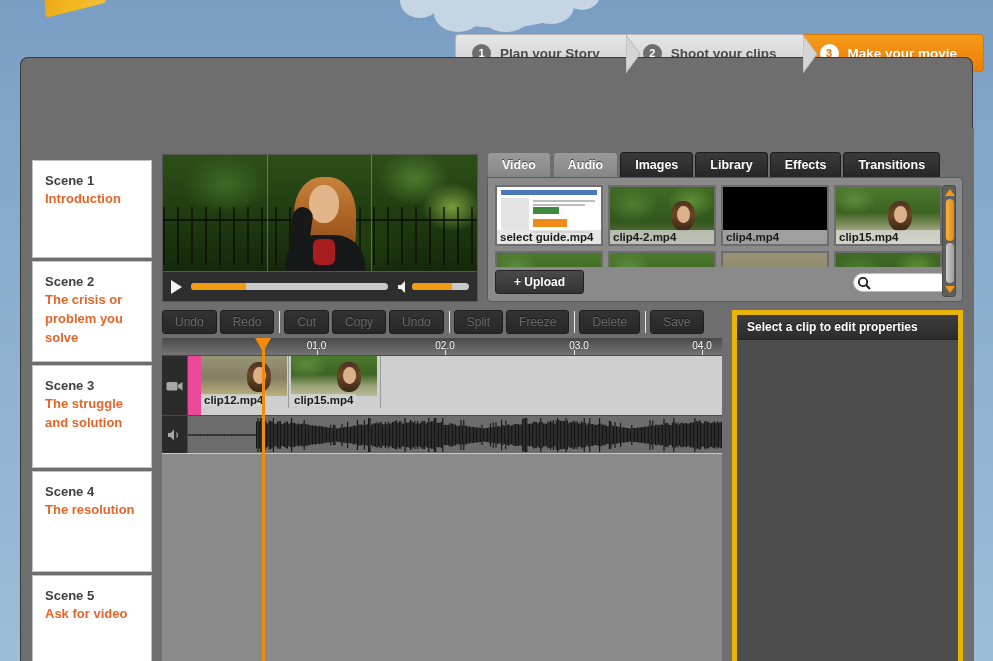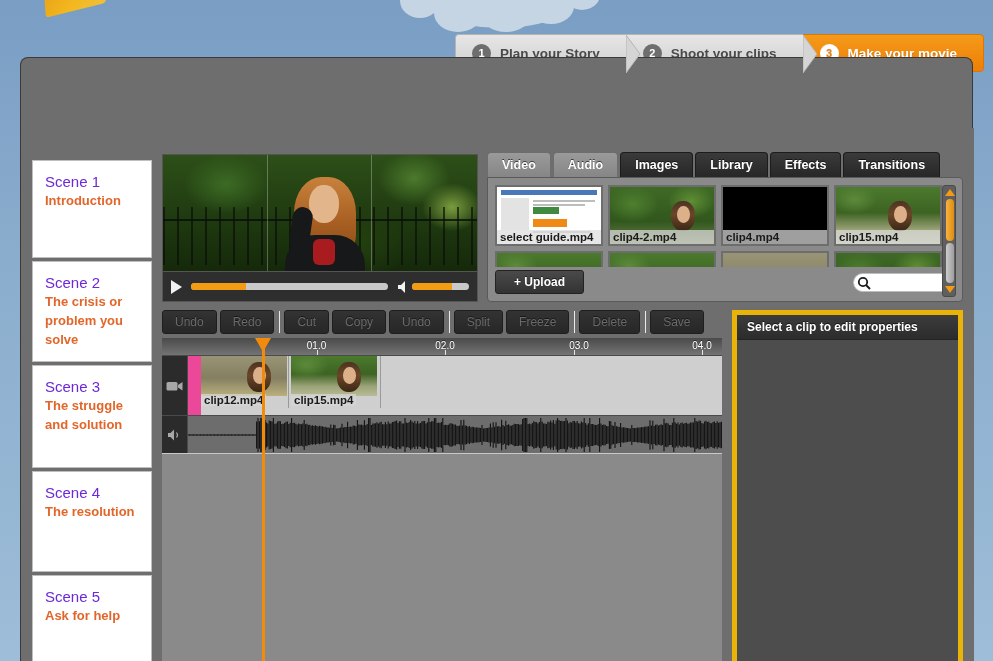--- a/index.html
+++ b/index.html
@@ -87,21 +87,21 @@
 
   
   #scene-sidebar {
     position: absolute; left: 11px; top: 32px; width: 120px; height: 502px;
   }
   .scene-card {
     background: #ffffff; border: 1px solid #bfbfbf;
     padding: 12px 10px 10px 12px; margin-bottom: 3px;
   }
   .scene-card .scene-num {
-    font-size: 15px; font-weight: normal; color: #6d28d9; margin-bottom: 2px;
+    font-size: 13px; font-weight: bold; color: #404040; margin-bottom: 2px;
   }
   .scene-card .scene-desc {
     font-size: 13px; font-weight: bold; color: #e2662a; line-height: 1.45;
   }
   #scene-card-0 { height: 98px; }
   #scene-card-1 { height: 101px; }
   #scene-card-2 { height: 103px; }
   #scene-card-3 { height: 101px; }
   #scene-card-4 { height: 98px; }
 
@@ -437,21 +437,21 @@
         <div class="scene-card" id="scene-card-2">
           <div class="scene-num">Scene 3</div>
           <div class="scene-desc">The struggle and solution</div>
         </div>
         <div class="scene-card" id="scene-card-3">
           <div class="scene-num">Scene 4</div>
           <div class="scene-desc">The resolution</div>
         </div>
         <div class="scene-card" id="scene-card-4">
           <div class="scene-num">Scene 5</div>
-          <div class="scene-desc">Ask for help</div>
+          <div class="scene-desc">Ask for video</div>
         </div>
       </div>
 
     <div id="preview-panel">
       <div id="preview-video">
         <div class="vid-bg"></div>
         <div class="fence-rail"></div>
         <div class="fence"></div>
         <div class="subject-hair"></div>
         <div class="subject-face"></div>

